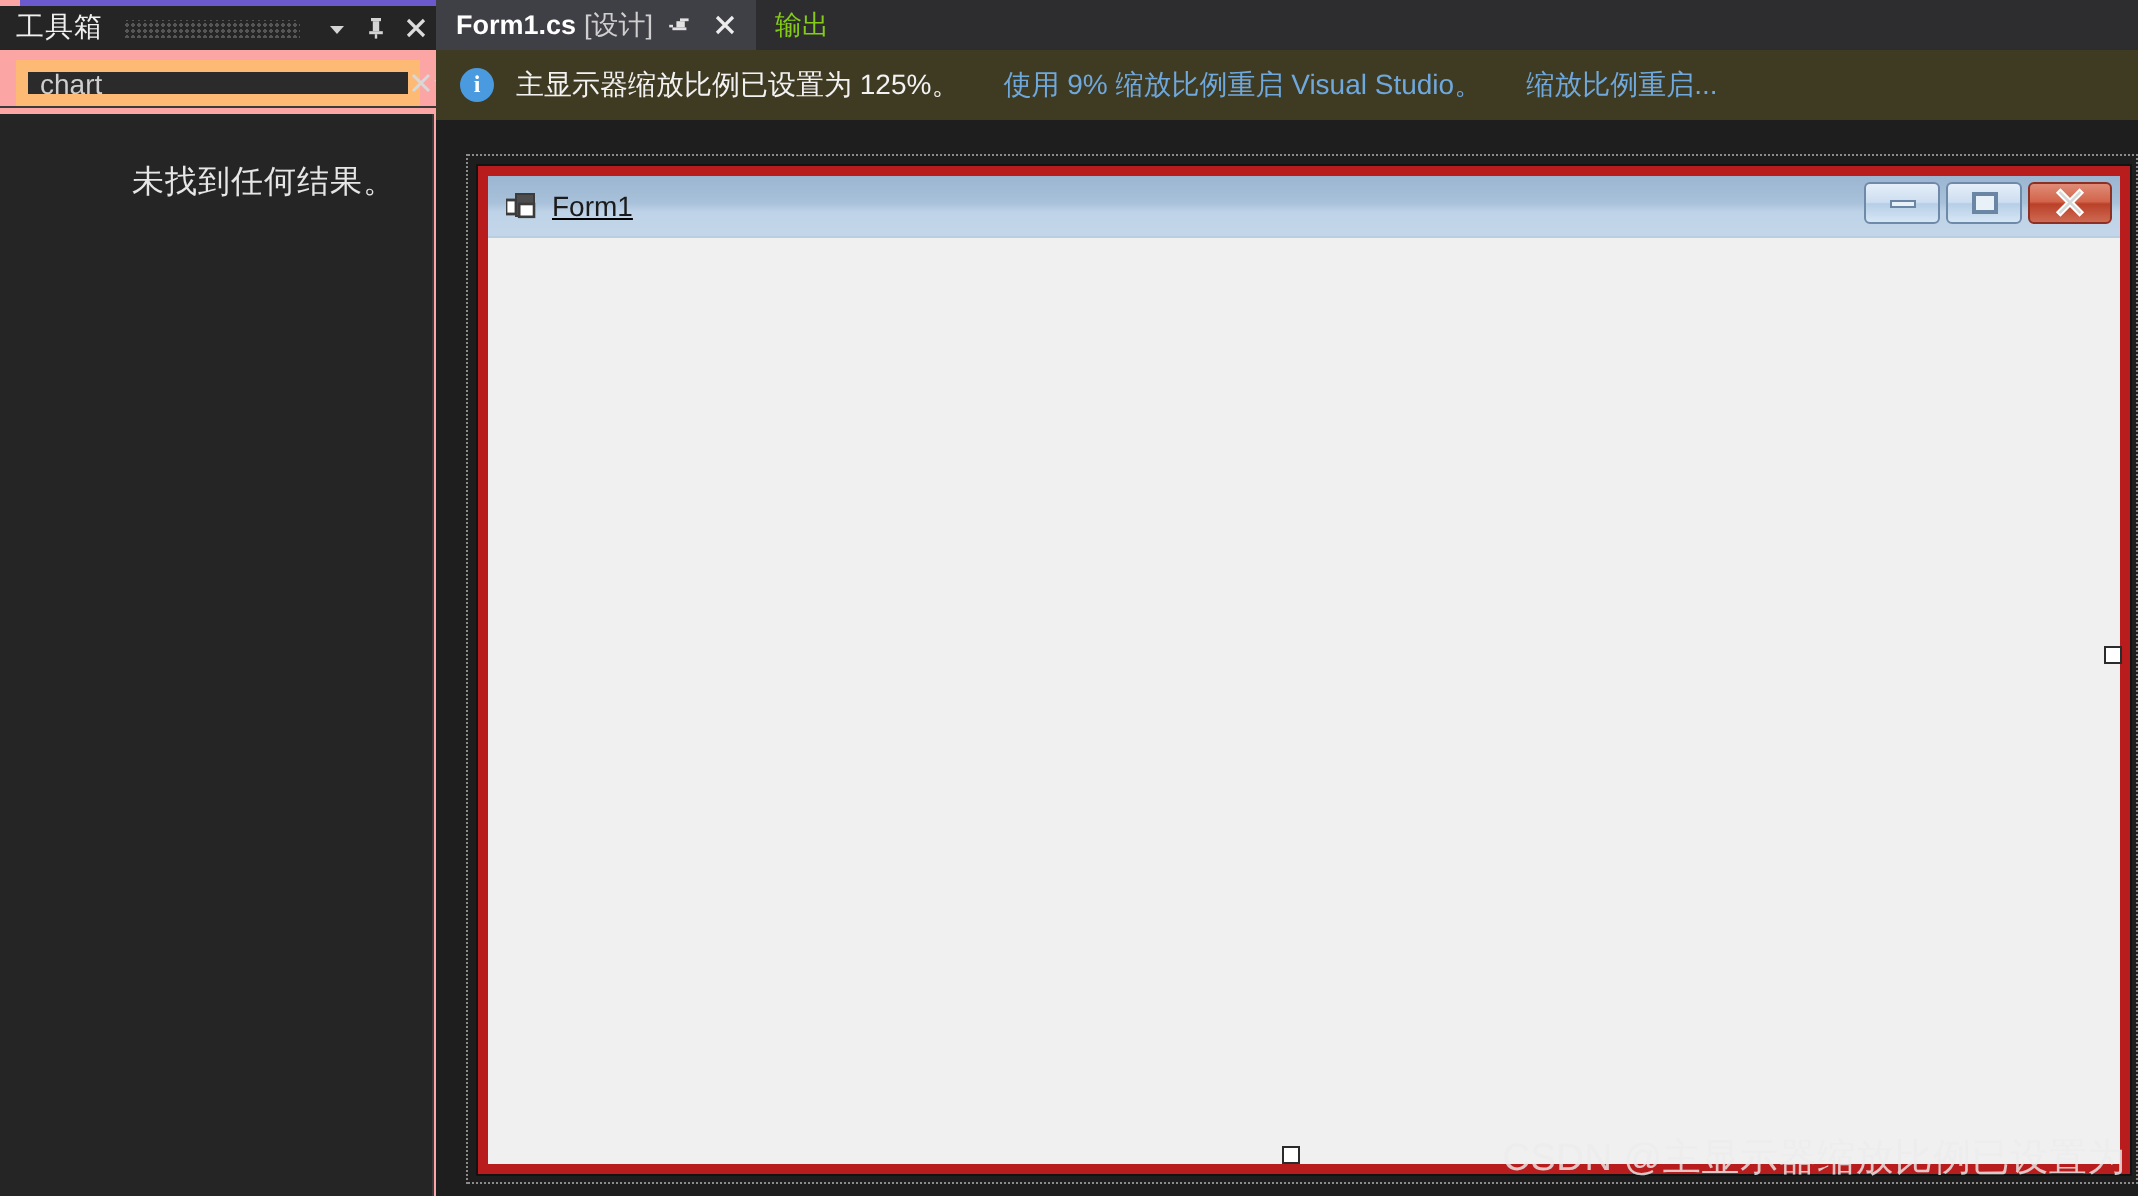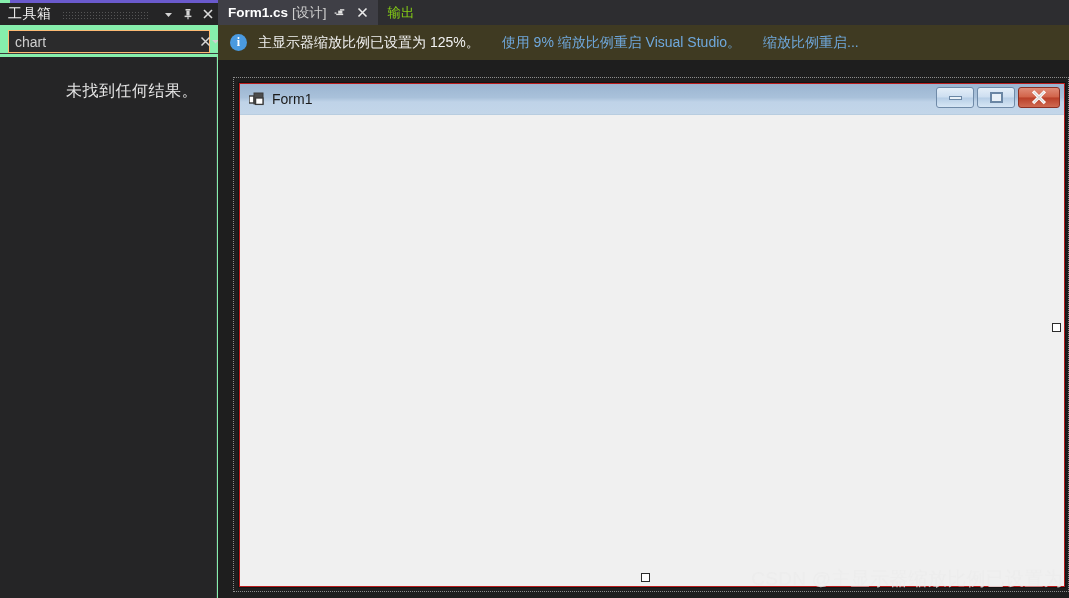--- a/index.html
+++ b/index.html
@@ -20,21 +20,21 @@
     height: 598px;
     background: #1e1e1e;
   }
 
   
   #toolbox {
     position: absolute;
     left: 0; top: 0;
     width: 218px;
     height: 598px;
-    background: #86efac;
+    background: #fca5a5;
     box-sizing: border-box;
   }
   #toolbox-accent {
     position: absolute;
     left: 10px; top: 0;
     width: 208px;
     height: 3px;
     background: #6a5acd;
   }
   #toolbox-header {
@@ -73,21 +73,21 @@
     cursor: default;
   }
   .hdr-icon svg { display: block; }
 
   #toolbox-search-wrap {
     position: absolute;
     left: 8px; top: 30px;
     width: 202px;
     height: 23px;
     background: #2b2b2c;
-    border: 1px solid #fdba74;
+    border: 6px solid #fdba74;
     box-sizing: border-box;
     display: flex;
     align-items: flex-end;
   }
   #toolbox-search-input {
     flex: 1;
     background: transparent;
     border: none;
     outline: none;
     color: #cfcfcf;
@@ -237,23 +237,24 @@
     border: 1px dotted #8c8c8c;
   }
 
   
   #form-window {
     position: absolute;
     left: 21px; top: 23px;
     width: 826px;
     height: 504px;
     box-sizing: border-box;
-    border: 1px solid #b91c1c;
+    border: 5px solid #b91c1c;
     background: #f0f0f0;
     box-shadow: 0 0 0 1px rgba(0,0,0,.35);
+    text-decoration: underline;
   }
   #form-titlebar {
     position: relative;
     height: 30px;
     background: linear-gradient(to bottom, #9bb5d1 0%, #a9c1da 45%, #bfd3e8 60%, #c3d6e9 100%);
     border-bottom: 1px solid #b8cde0;
     display: flex;
     align-items: center;
   }
   #form-icon {

